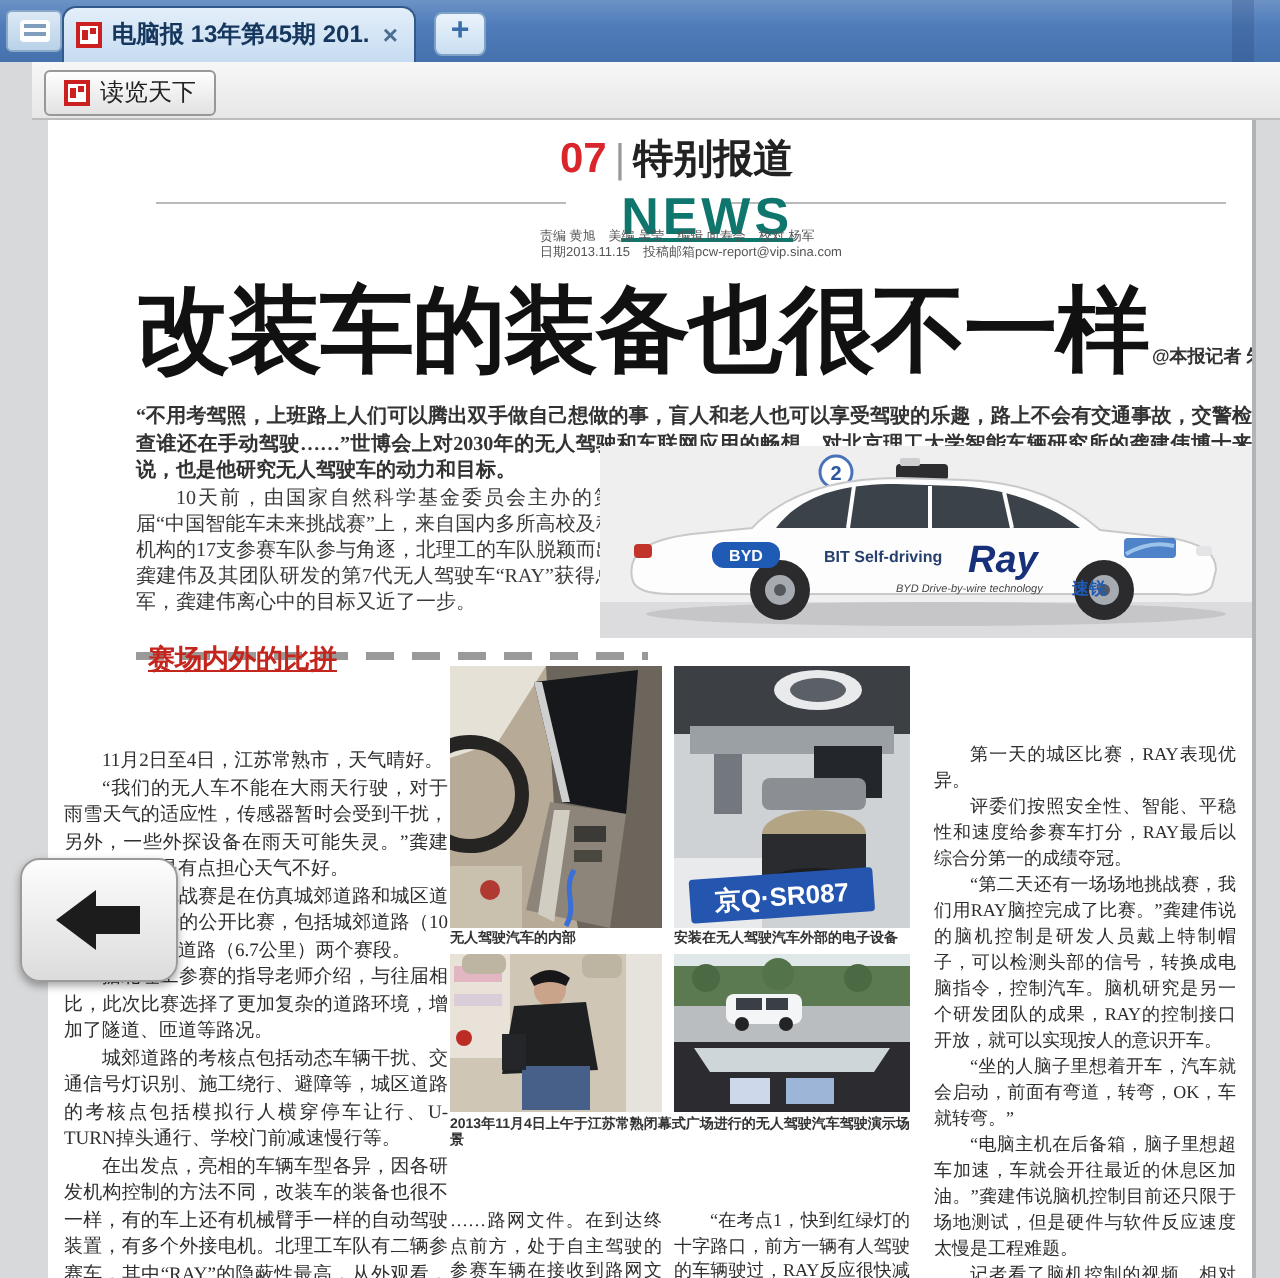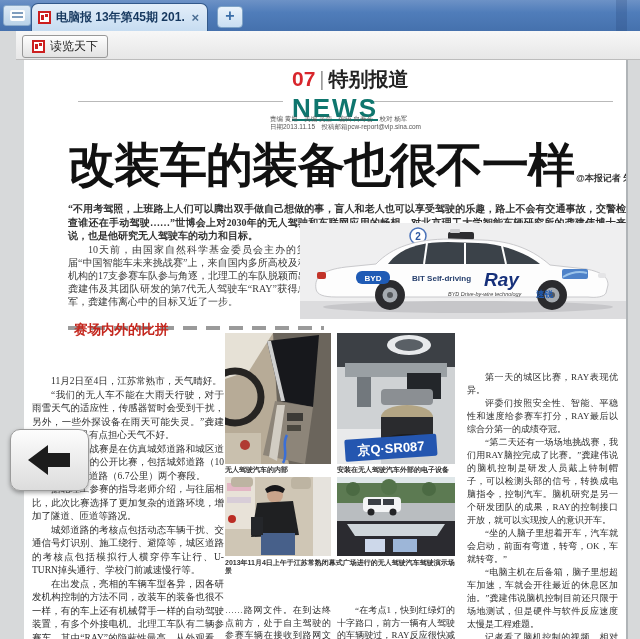--- a/index.html
+++ b/index.html
@@ -29,37 +29,37 @@
   .toolbar{position:absolute;left:16px;top:31px;width:640px;height:28px;
     background:linear-gradient(#f7f7f7,#e7e7e7);border-bottom:1px solid #bcbcbc;}
   .bookmark-btn{position:absolute;left:6px;top:4px;height:21px;padding:0 9px;border:1px solid #989898;border-radius:3px;
     background:linear-gradient(#fefefe,#e2e2e2);display:flex;align-items:center;gap:5px;font-size:12px;color:#222;}
 
   
   .content{position:absolute;left:0;top:60px;width:640px;height:579px;background:#d7d9da;}
   .page{position:absolute;left:24px;top:0;width:602px;height:579px;background:#fff;border-right:2px solid #b0b4b7;overflow:hidden;}
   .hdr-line{position:absolute;height:1px;background:#b9b9b9;top:41px;}
   .hdr-line.l{left:54px;width:205px;} .hdr-line.r{left:339px;width:250px;}
-  .hdr-block{position:absolute;left:268px;top:6px;}
+  .hdr-block{position:absolute;left:256px;top:6px;text-align:right;}
   .hdr-top{font-size:20px;font-weight:bold;color:#222;}
   .hdr-top .pno{color:#d8262c;font-size:21px;margin-right:4px;}
   .hdr-top .sep{color:#999;font-weight:normal;margin-right:4px;}
   .hdr-news{font-size:26px;line-height:30px;font-weight:bold;color:#0f766e;letter-spacing:2px;text-decoration:underline;}
   .credits{position:absolute;left:246px;top:55px;font-size:6.5px;color:#555;line-height:8px;white-space:nowrap;}
   .headline{position:absolute;left:44px;top:74px;width:556px;font-family:"Liberation Serif",serif;
     font-size:47px;font-weight:900;color:#111;letter-spacing:-1px;white-space:nowrap;}
   .byline{font-size:9px;font-weight:bold;letter-spacing:0;color:#333;font-family:"Liberation Sans",sans-serif;margin-left:2px;}
   .intro{position:absolute;left:44px;top:142px;width:558px;font-size:10px;line-height:13.5px;color:#333;
     font-weight:600;text-align:justify;margin:0;font-family:"Liberation Serif",serif;}
   .intro2{position:absolute;left:44px;top:183px;width:250px;font-size:10px;line-height:13px;color:#3a3a3a;
     text-align:justify;margin:0;text-indent:2em;font-family:"Liberation Serif",serif;}
   .dashes{position:absolute;left:44px;top:266px;width:256px;height:4px;
     background:repeating-linear-gradient(90deg,#9a9a9a 0 14px,transparent 14px 23px);}
   .car-photo{position:absolute;left:276px;top:163px;width:326px;height:96px;}
-  .sec-head{position:absolute;left:50px;top:261px;font-size:13.5px;font-weight:bold;color:#c4261d;}
+  .sec-head{position:absolute;left:50px;top:261px;font-size:13.5px;font-weight:bold;color:#c4261d;text-decoration:underline;}
 
   .col{position:absolute;font-size:9.5px;line-height:13.5px;color:#2e2e2e;text-align:justify;overflow:hidden;
     font-family:"Liberation Serif",serif;margin-top:32px;}
   .col p{margin:0;text-indent:2em;}
   .col1{left:8px;top:283px;width:192px;height:296px;}
   .colA{left:201px;top:512px;width:106px;height:67px;font-size:9px;line-height:12.5px;}
   .colB{left:313px;top:512px;width:118px;height:67px;font-size:9px;line-height:12.5px;}
   .col4{left:443px;top:279px;width:151px;height:300px;font-size:9px;line-height:13px;}
 
   .ph{position:absolute;overflow:hidden;}

